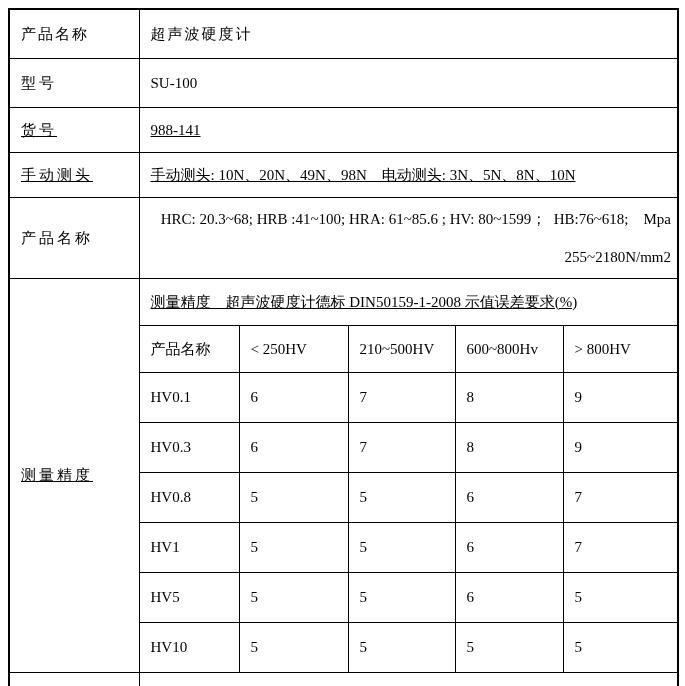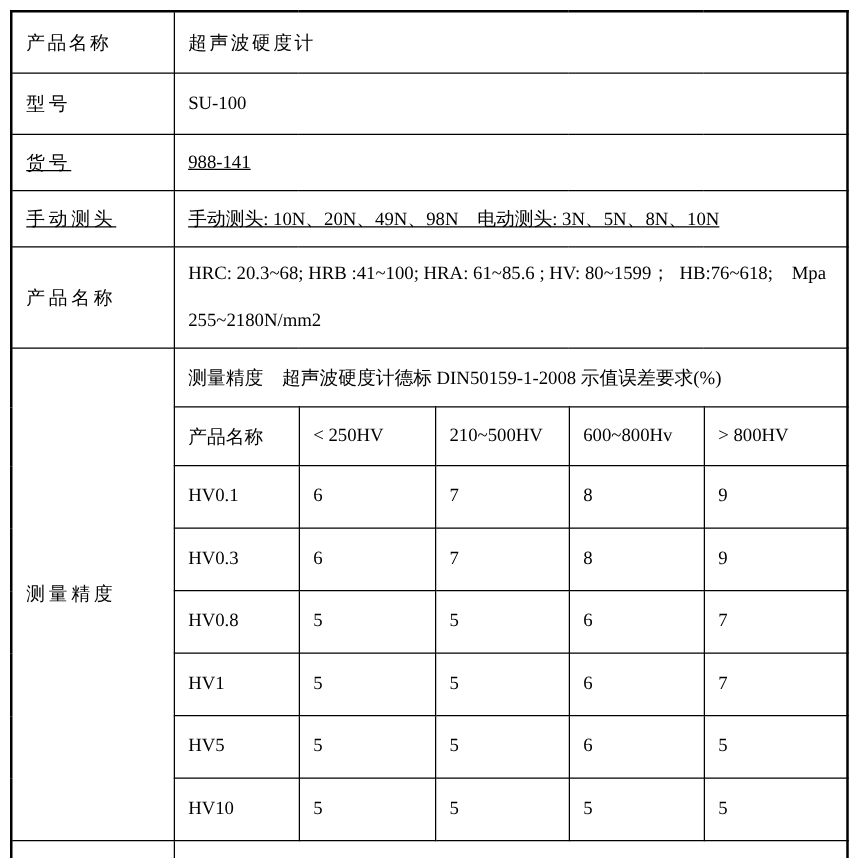--- a/index.html
+++ b/index.html
@@ -33,22 +33,23 @@
     letter-spacing: 2px;
   }
   tr.rh-a td { height: 44px; }
   tr.rh-b td { height: 40px; text-decoration: underline; }
   tr.range-row td { height: 76px; }
   td.range-val {
     white-space: pre-wrap;
     line-height: 38px;
     padding-top: 0;
     padding-bottom: 0;
+    text-align: right;
   }
-  tr.acc-title td { height: 42px; }
+  tr.acc-title td { height: 42px; text-decoration: underline; }
   tr.acc-hdr td { height: 42px; }
   tr.acc-data td { height: 45px; }
   tr.foot-a td { height: 42px; }
   td.acc-label {
     letter-spacing: 3px;
     vertical-align: middle;
   }
 </style>
 </head>
 <body>

